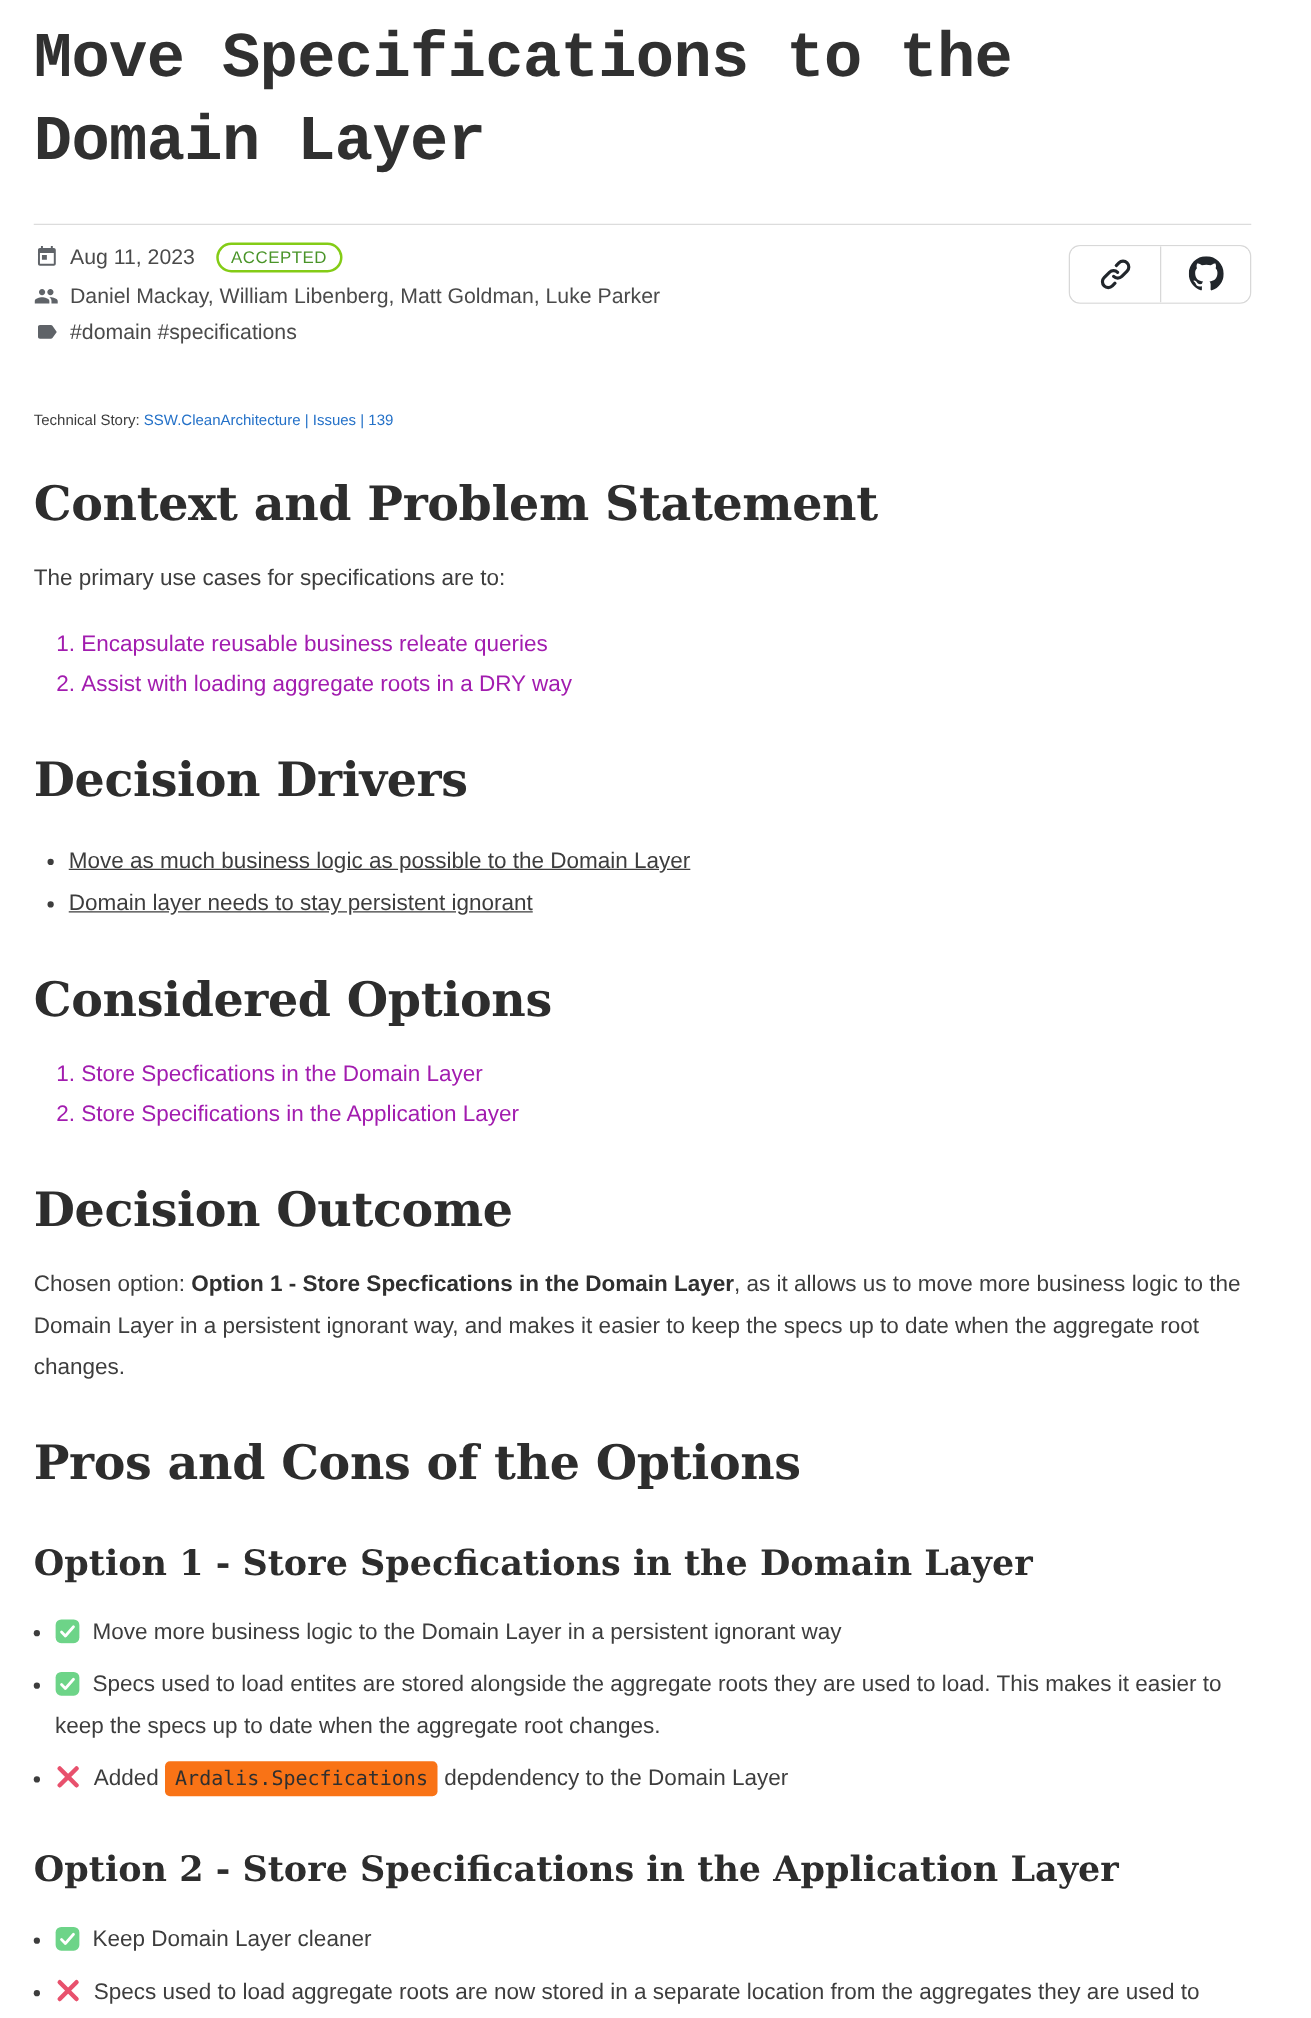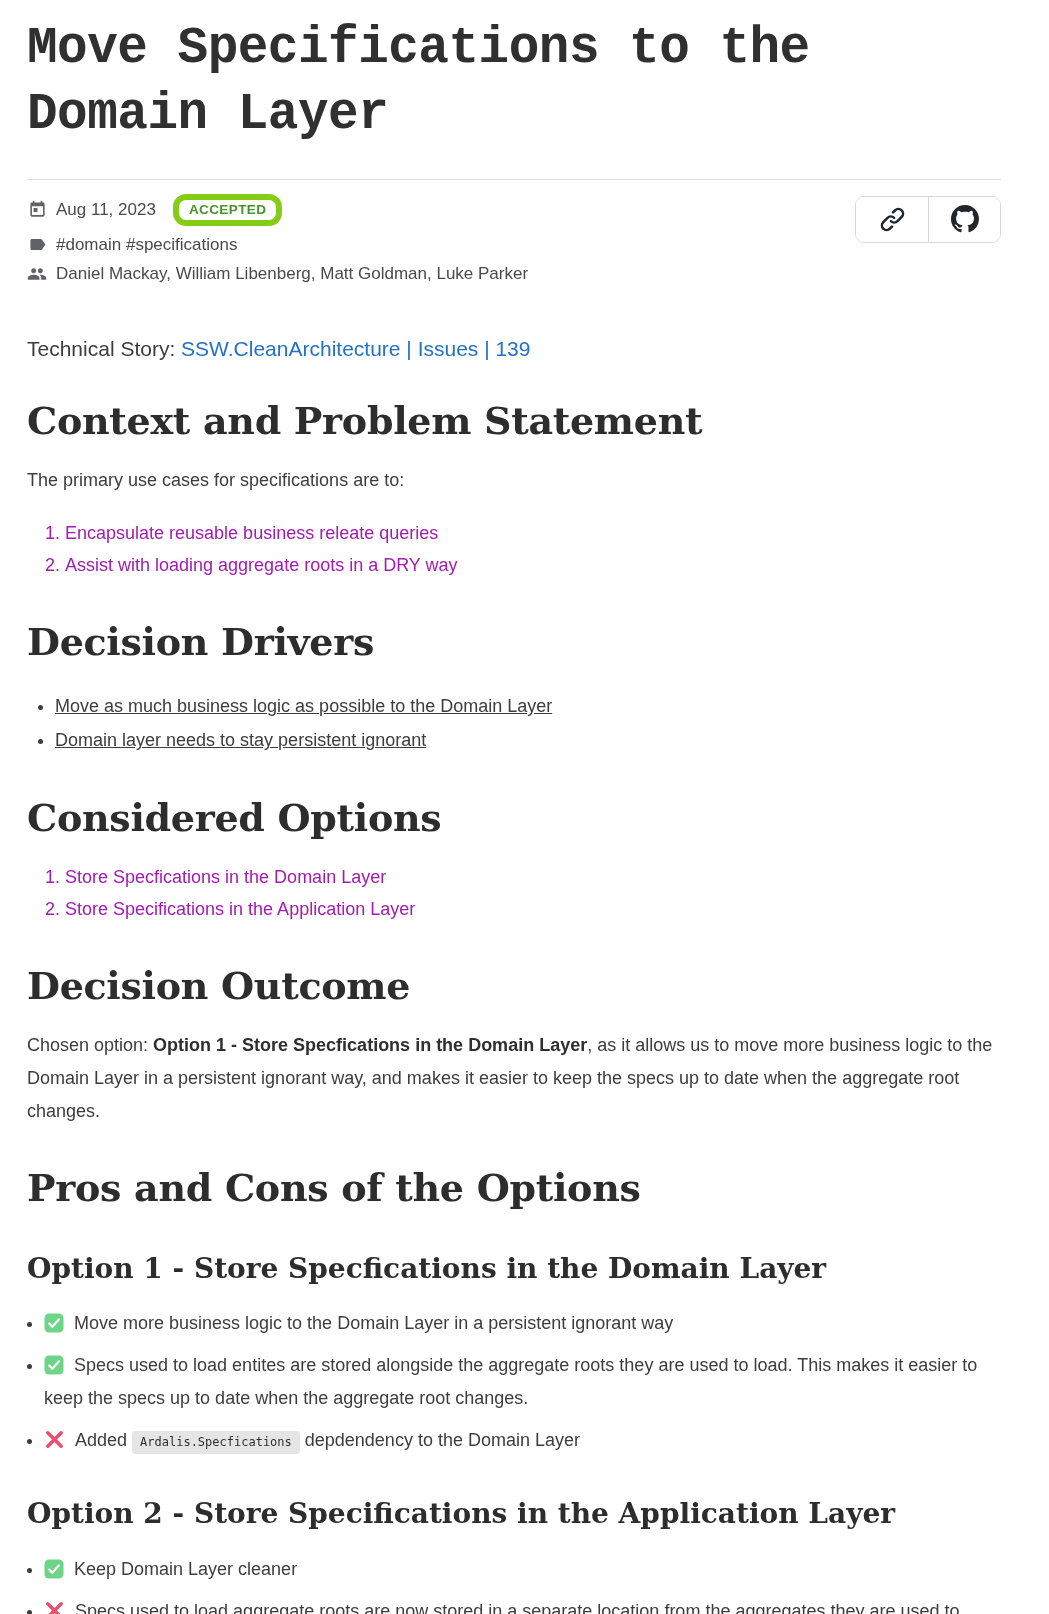--- a/index.html
+++ b/index.html
@@ -42,25 +42,25 @@
     gap: 9px;
     font-size: 17px;
     color: #4a4a4a;
     margin-bottom: 9px;
   }
   .meta-icon { display: inline-flex; width: 20px; height: 20px; align-items: center; justify-content: center; flex: none; }
   .meta-icon svg { fill: #5f6368; }
 
   .status-pill {
     display: inline-block;
-    border: 6px solid #84cc16;
+    border: 2px solid #84cc16;
     border-radius: 13px;
     padding: 2px 10px 3px 10px;
     font-size: 13.5px;
-    font-weight: bold;
+    font-weight: normal;
     letter-spacing: 0.4px;
     color: #499428;
     margin-left: 8px;
   }
 
   .btn-group {
     display: flex;
     border: 1px solid #d8d8d8;
     border-radius: 9px;
     overflow: hidden;
@@ -74,21 +74,21 @@
     align-items: center;
     justify-content: center;
     background: #fff;
     border: none;
     padding: 0;
     cursor: pointer;
   }
   .btn-group .icon-btn + .icon-btn { border-left: 1px solid #d8d8d8; }
   .icon-btn svg { fill: #21262b; }
 
-  .tech-story { margin: 44px 0 0 0; font-size: 21px; color: #3d3d3d; }
+  .tech-story { margin: 44px 0 0 0; font-size: 12px; color: #3d3d3d; }
   .tech-story a { color: #2471c8; text-decoration: none; cursor: pointer; }
 
   h2.section-heading {
     font-family: "DejaVu Serif", "Liberation Serif", serif;
     font-size: 38px;
     line-height: 1.25;
     font-weight: 600;
     letter-spacing: -0.3px;
     color: #2d2d2d;
     margin: 36px 0 0 0;
@@ -138,22 +138,22 @@
 
   .emoji-icon {
     display: inline-block;
     vertical-align: -4px;
     margin-right: 10px;
     line-height: 0;
   }
 
   code.inline-code {
     font-family: "DejaVu Sans Mono", "Liberation Mono", monospace;
-    font-size: 12px;
-    background: #e5e5e5;
+    font-size: 16px;
+    background: #f97316;
     border-radius: 4px;
     padding: 4px 8px 5px 8px;
     color: #2f2f2f;
   }
 </style>
 </head>
 <body>
 
 <div class="container">
 
@@ -167,33 +167,33 @@
         <span class="meta-icon">
           <svg width="19" height="19" viewBox="0 0 24 24">
               <path d="M19 3h-1V1h-2v2H8V1H6v2H5c-1.11 0-1.99.9-1.99 2L3 19c0 1.1.89 2 2 2h14c1.1 0 2-.9 2-2V5c0-1.1-.9-2-2-2zm0 16H5V8h14v11zM7 10h5v5H7z"></path>
             </svg>
         </span>
         <span>Aug 11, 2023</span>
         <span class="status-pill">ACCEPTED</span>
       </div>
       <div class="meta-line">
         <span class="meta-icon">
-          <svg width="19" height="19" viewBox="0 0 24 24">
-              <path d="M17.63 5.84C17.27 5.33 16.67 5 16 5L5 5.01C3.9 5.01 3 5.9 3 7v10c0 1.1.9 1.99 2 1.99L16 19c.67 0 1.27-.33 1.63-.84L22 12l-4.37-6.16z"></path>
-            </svg>
-        </span>
-        <span>#domain #specifications</span>
+          <svg width="20" height="20" viewBox="0 0 24 24">
+              <path d="M16 11c1.66 0 2.99-1.34 2.99-3S17.66 5 16 5c-1.66 0-3 1.34-3 3s1.34 3 3 3zm-8 0c1.66 0 2.99-1.34 2.99-3S9.66 5 8 5C6.34 5 5 6.34 5 8s1.34 3 3 3zm0 2c-2.33 0-7 1.17-7 3.5V19h14v-2.5c0-2.33-4.67-3.5-7-3.5zm8 0c-.29 0-.62.02-.97.05 1.16.84 1.97 1.97 1.97 3.45V19h6v-2.5c0-2.33-4.67-3.5-7-3.5z"></path>
+            </svg>
+        </span>
+        <span>Daniel Mackay, William Libenberg, Matt Goldman, Luke Parker</span>
       </div>
       <div class="meta-line">
         <span class="meta-icon">
-          <svg width="20" height="20" viewBox="0 0 24 24">
-              <path d="M16 11c1.66 0 2.99-1.34 2.99-3S17.66 5 16 5c-1.66 0-3 1.34-3 3s1.34 3 3 3zm-8 0c1.66 0 2.99-1.34 2.99-3S9.66 5 8 5C6.34 5 5 6.34 5 8s1.34 3 3 3zm0 2c-2.33 0-7 1.17-7 3.5V19h14v-2.5c0-2.33-4.67-3.5-7-3.5zm8 0c-.29 0-.62.02-.97.05 1.16.84 1.97 1.97 1.97 3.45V19h6v-2.5c0-2.33-4.67-3.5-7-3.5z"></path>
-            </svg>
-        </span>
-        <span>Daniel Mackay, William Libenberg, Matt Goldman, Luke Parker</span>
+          <svg width="19" height="19" viewBox="0 0 24 24">
+              <path d="M17.63 5.84C17.27 5.33 16.67 5 16 5L5 5.01C3.9 5.01 3 5.9 3 7v10c0 1.1.9 1.99 2 1.99L16 19c.67 0 1.27-.33 1.63-.84L22 12l-4.37-6.16z"></path>
+            </svg>
+        </span>
+        <span>#domain #specifications</span>
       </div>
     </div>
 
     <div class="btn-group">
       <button class="icon-btn" type="button">
         <span style="line-height:0;">
           <svg width="27" height="27" viewBox="0 0 16 16">
               <path d="M7.775 3.275a.75.75 0 0 0 1.06 1.06l1.25-1.25a2 2 0 1 1 2.83 2.83l-2.5 2.5a2 2 0 0 1-2.83 0 .75.75 0 0 0-1.06 1.06 3.5 3.5 0 0 0 4.95 0l2.5-2.5a3.5 3.5 0 0 0-4.95-4.95l-1.25 1.25zm-4.69 9.64a2 2 0 0 1 0-2.83l2.5-2.5a2 2 0 0 1 2.83 0 .75.75 0 0 0 1.06-1.06 3.5 3.5 0 0 0-4.95 0l-2.5 2.5a3.5 3.5 0 0 0 4.95 4.95l1.25-1.25a.75.75 0 0 0-1.06-1.06l-1.25 1.25a2 2 0 0 1-2.83 0z"></path>
             </svg>
         </span>

